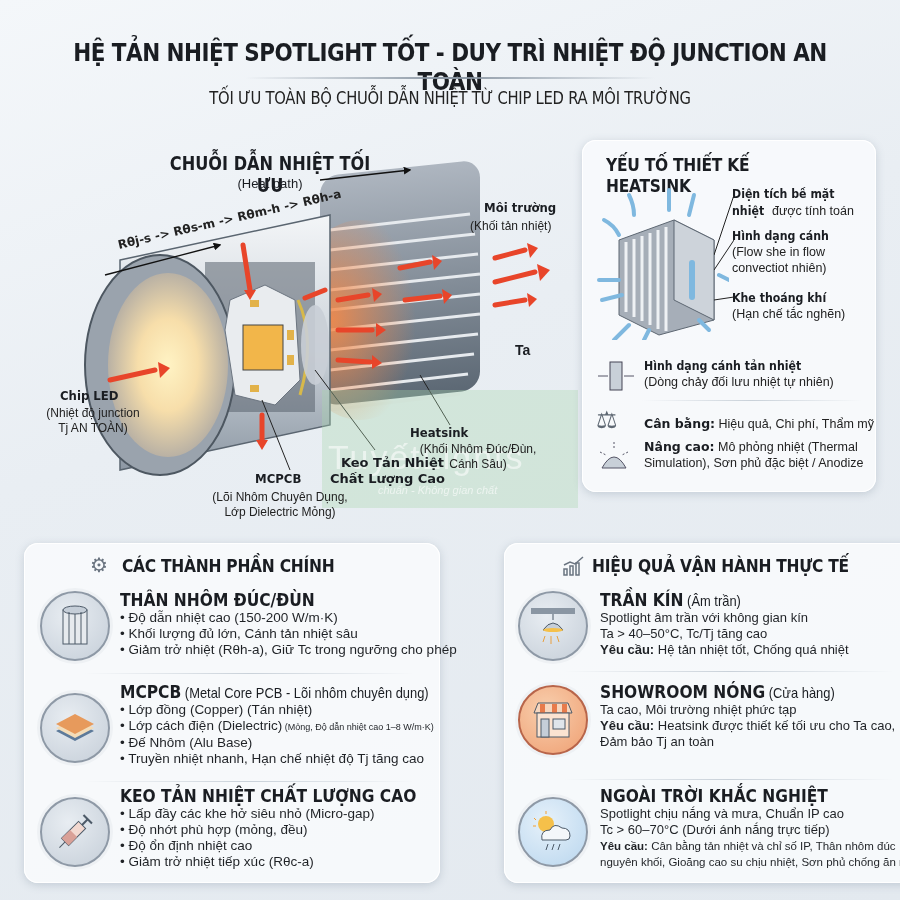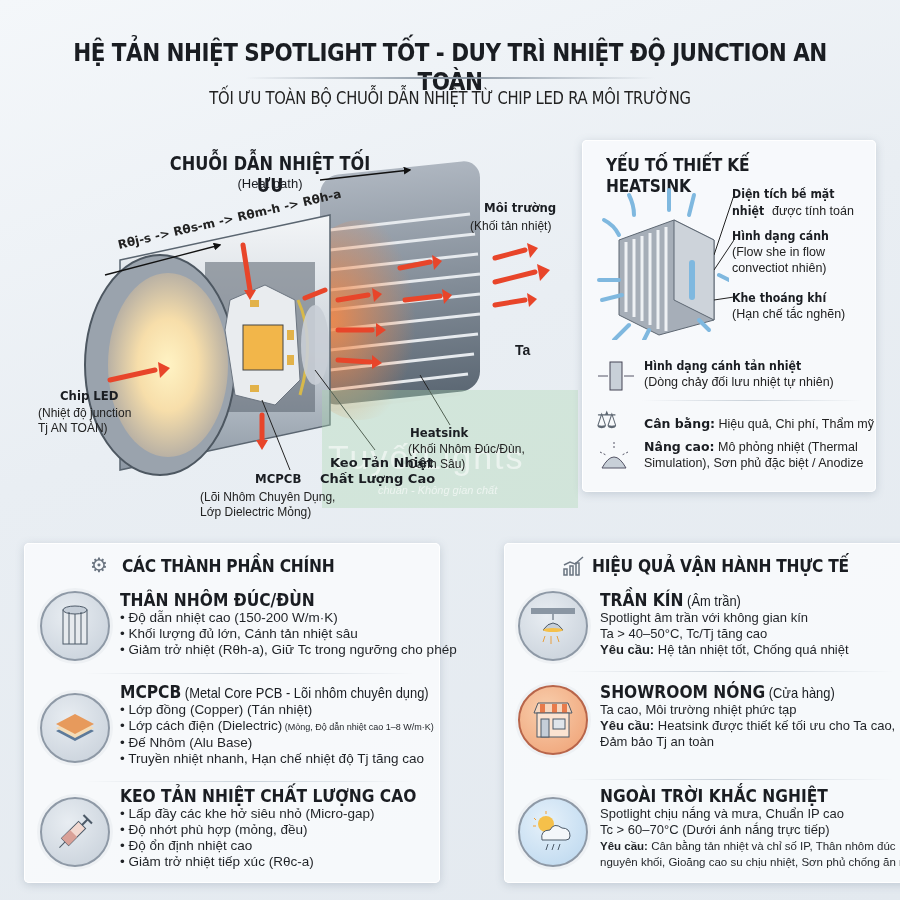--- a/index.html
+++ b/index.html
@@ -8,22 +8,22 @@
     background:linear-gradient(160deg,#f4f7fa 0%,#e9eef3 40%,#e3e9ef 100%);position:relative}
   .abs{position:absolute}
   .title{left:0;width:900px;top:38px;text-align:center;font-family:"DejaVu Sans",sans-serif;font-weight:bold;font-size:25px;letter-spacing:-0.6px;transform:scaleX(0.86);transform-origin:center}
   .title-rule{left:245px;width:410px;top:77px;height:2px;background:linear-gradient(90deg,transparent,#8a96a3,transparent)}
   .subtitle{left:0;width:900px;top:87px;text-align:center;font-family:"DejaVu Sans",sans-serif;font-size:18px;letter-spacing:-0.3px;transform:scaleX(0.82);transform-origin:center;color:#222}
   .heatpath-title{left:150px;width:240px;top:152px;text-align:center;font-family:"DejaVu Sans",sans-serif;font-weight:bold;font-size:19px;transform:scaleX(0.85)}
   .heatpath-sub{left:150px;width:240px;top:176px;text-align:center;font-size:13px}
   .rchain{font-family:"DejaVu Sans",sans-serif;font-weight:bold;font-size:12px;color:#222}
   .label-b{font-family:"DejaVu Sans",sans-serif;font-weight:bold;font-size:13px;transform:scaleX(0.9);transform-origin:left}
   .label-n{font-size:12px;color:#222;line-height:15px}
-  .center{text-align:left}
-  .card{background:rgba(248,250,252,0.93);border-radius:5px;box-shadow:0 2px 8px rgba(90,110,130,0.25),inset 0 0 0 1px #fff}
+  .center{text-align:center}
+  .card{background:rgba(248,250,252,0.93);border-radius:14px;box-shadow:0 2px 8px rgba(90,110,130,0.25),inset 0 0 0 1px #fff}
   .card-title{font-family:"DejaVu Sans",sans-serif;font-weight:bold;font-size:18px;letter-spacing:-0.3px;transform:scaleX(0.86);transform-origin:left}
   .hs-label-b{font-family:"DejaVu Sans",sans-serif;font-weight:bold;font-size:12.5px;transform:scaleX(0.88);transform-origin:left;white-space:nowrap}
   .hs-label-n{font-size:12.5px;color:#222;white-space:nowrap}
   .row-title{font-family:"DejaVu Sans",sans-serif;font-weight:bold;font-size:16px;transform:scaleX(0.86);transform-origin:left;white-space:nowrap}
   .row-title .paren{font-family:"Liberation Sans",sans-serif;font-weight:normal;font-size:15px}
   .bullet{font-size:13.5px;line-height:16px;color:#1f2226;white-space:nowrap}
   .bullet small{font-size:9px}
   .line{font-size:13px;line-height:16px;color:#1f2226;white-space:nowrap}
   .line b{font-weight:bold}
   .divider{height:1px;background:linear-gradient(90deg,transparent,#c9d1d9,transparent)}

